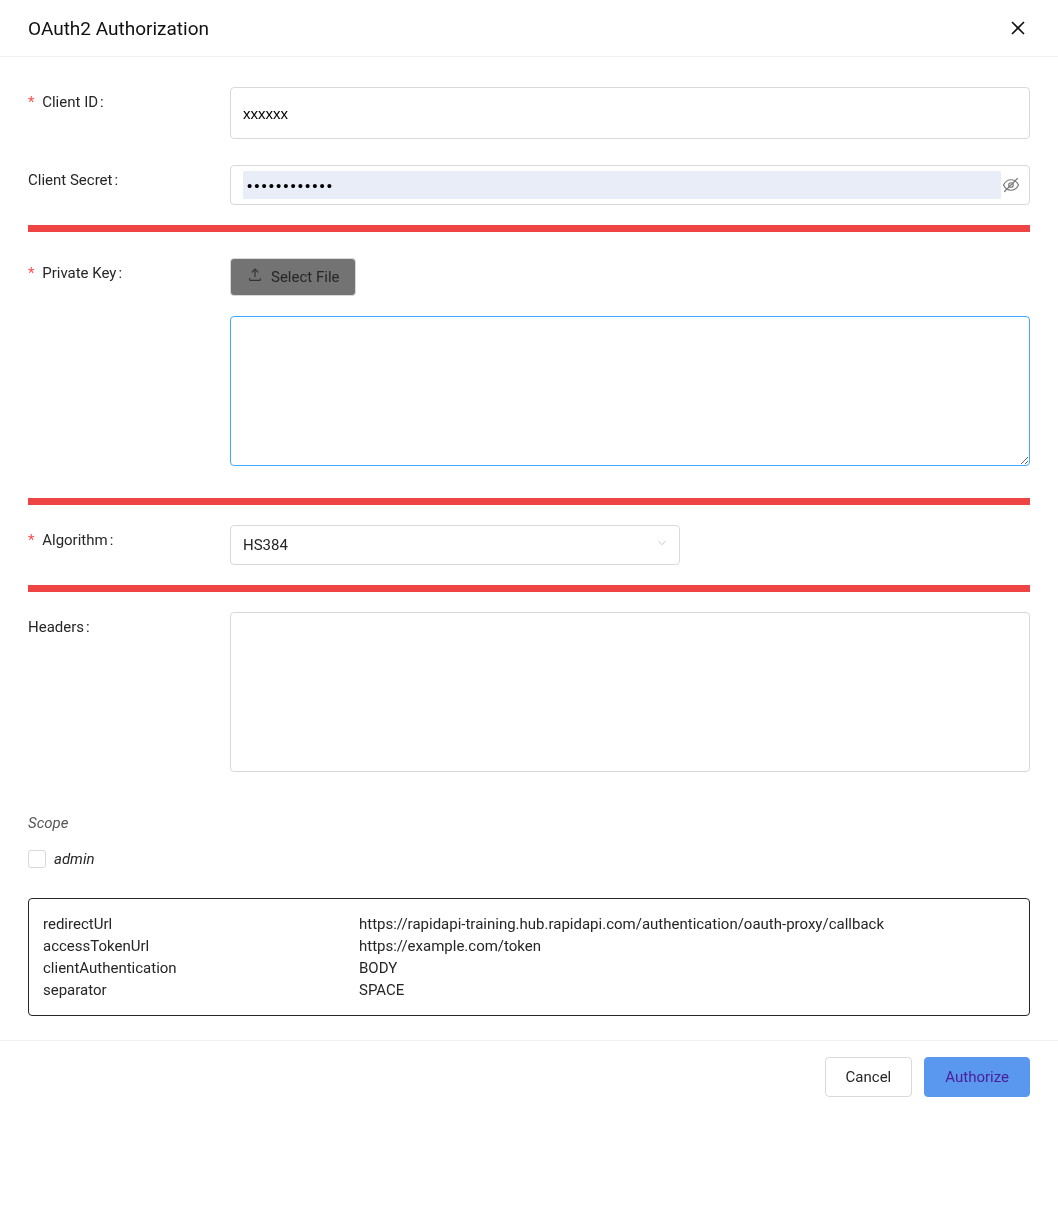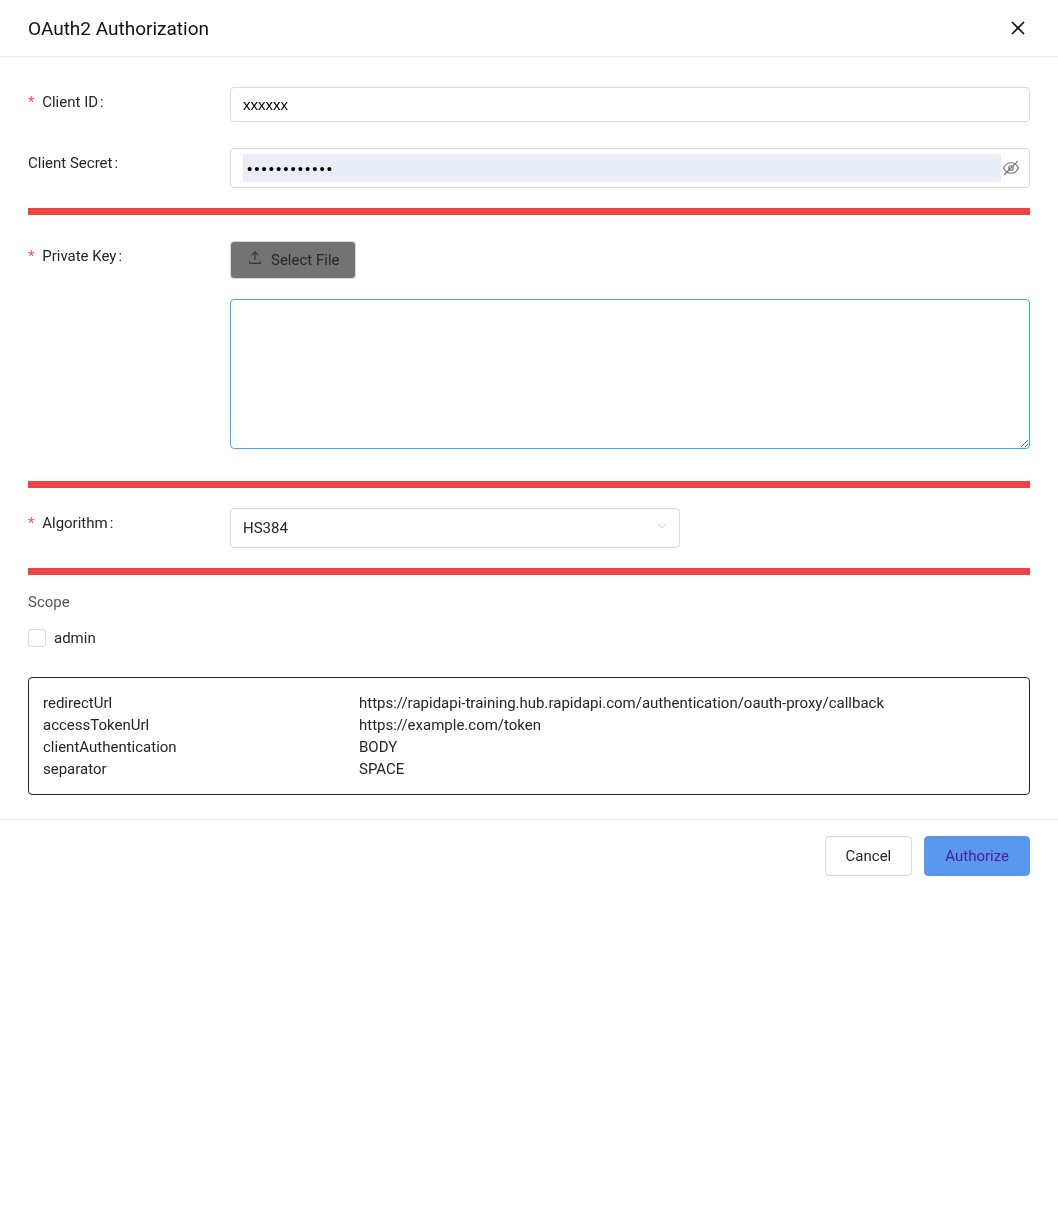--- a/index.html
+++ b/index.html
@@ -58,21 +58,21 @@
     margin-right: 4px;
   }
   .form-label .colon { margin-left: 2px; }
 
   .form-control {
     flex: 1;
   }
 
   .text-input {
     width: 100%;
-    height: 35px;
+    height: 52px;
     border: 1px solid #d9d9d9;
     border-radius: 4px;
     padding: 0 12px;
     font-size: 15px;
     outline: none;
   }
 
   .secret-wrap {
     display: flex;
     align-items: center;
@@ -139,21 +139,21 @@
     font-size: 15px;
   }
   .select .chevron {
     position: absolute;
     right: 10px;
     top: 50%;
     transform: translateY(-50%);
     color: #bfbfbf;
   }
 
-  .scope-section { padding: 18px 0 12px 0; }
+  .scope-section { padding: 18px 0 12px 0; font-style: italic; }
   .scope-title { color: #555; font-size: 15px; margin-bottom: 18px; }
   .checkbox-row { display: flex; align-items: center; gap: 8px; }
   .checkbox {
     width: 18px; height: 18px;
     border: 1px solid #d9d9d9;
     border-radius: 3px;
     cursor: pointer;
   }
 
   .info-table {
@@ -260,20 +260,28 @@
         <span>HS384</span>
         <span class="chevron">
           <svg width="14" height="14" viewBox="0 0 24 24" fill="none" stroke="#bfbfbf" stroke-width="1.5">
             <polyline points="6 9 12 15 18 9"></polyline>
           </svg>
         </span>
       </div>
     </div>
   </div>
 
+  <div class="form-row">
+    <div class="form-label">
+      <span>Headers</span><span class="colon">:</span>
+    </div>
+    <div class="form-control">
+      <textarea class="textarea plain" style=""></textarea>
+    </div>
+  </div>
 
   <div class="scope-section">
     <div class="scope-title">Scope</div>
     <div class="checkbox-row">
       <span class="checkbox"></span>
       <span>admin</span>
     </div>
   </div>
 
   <div class="info-table">

